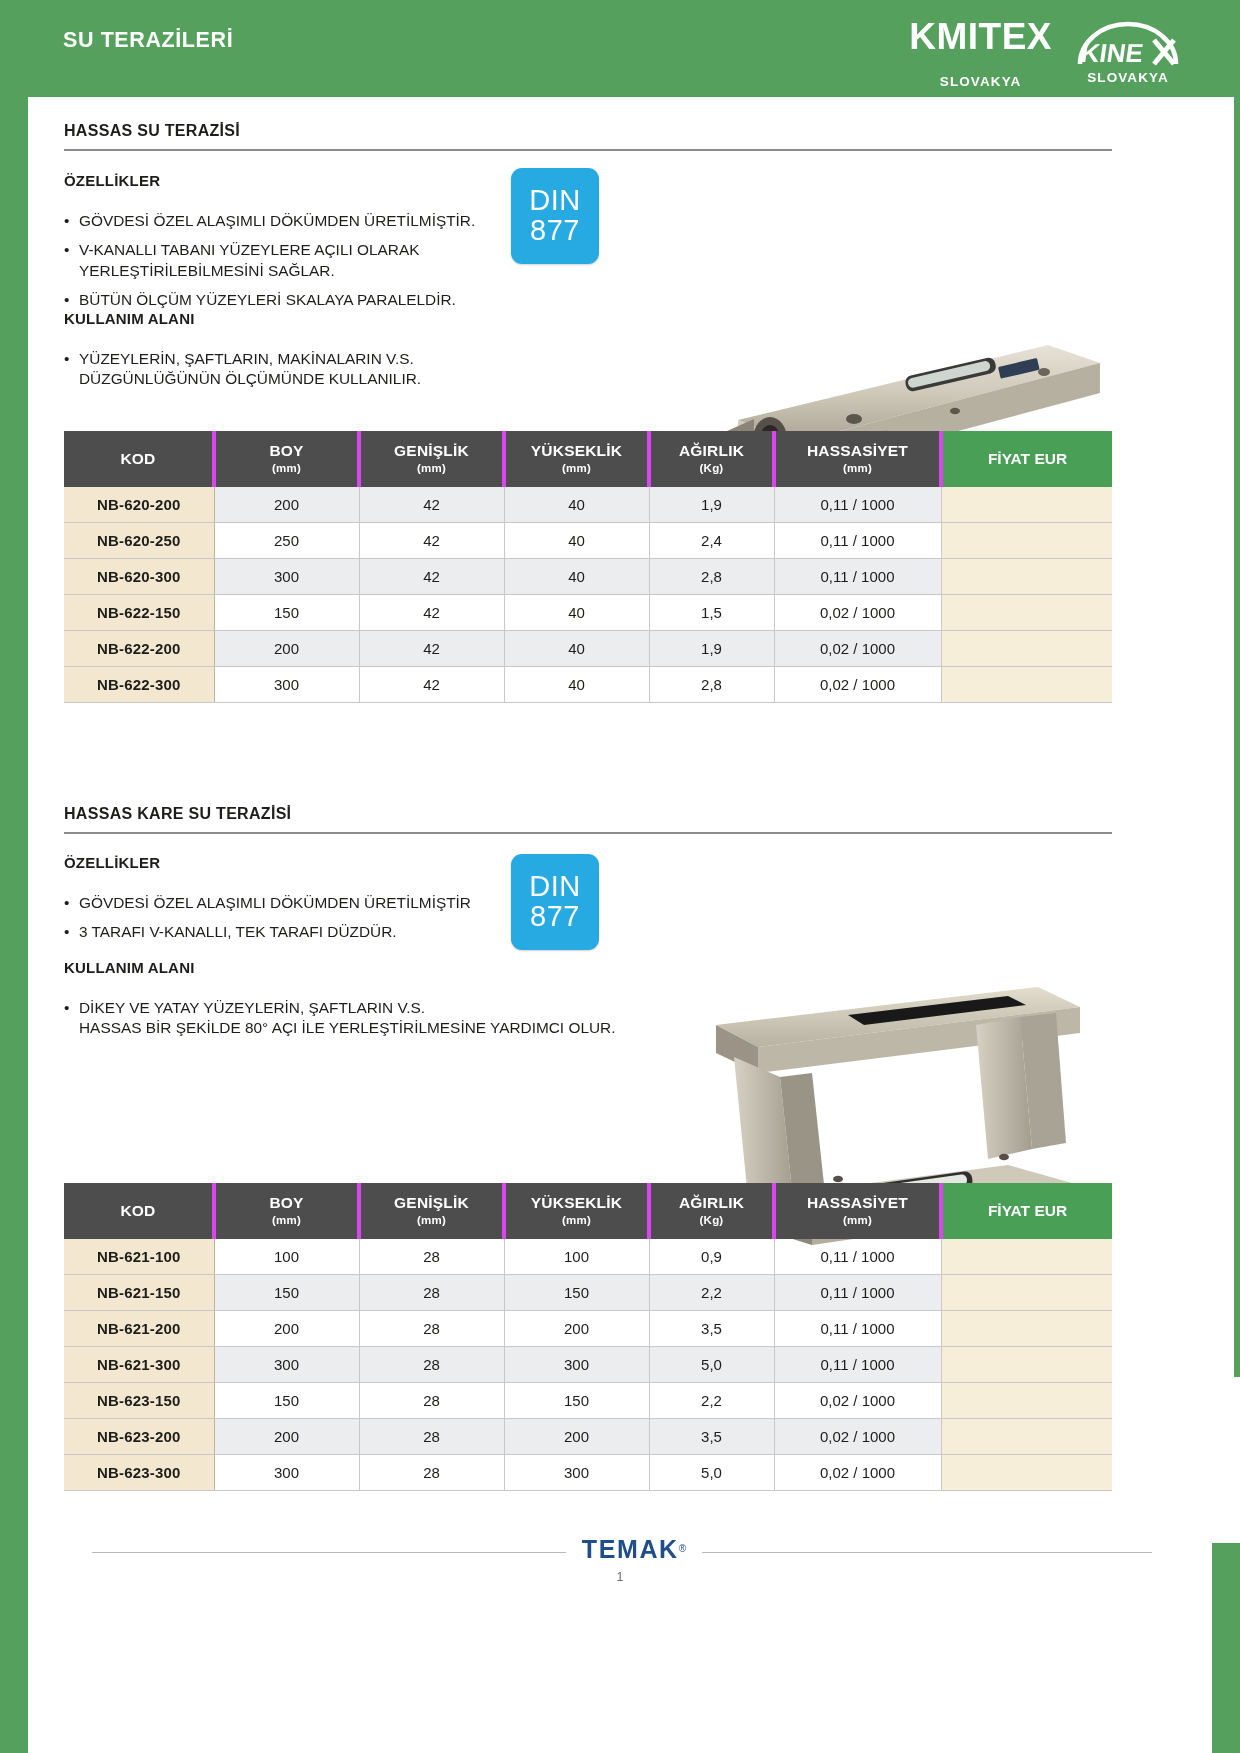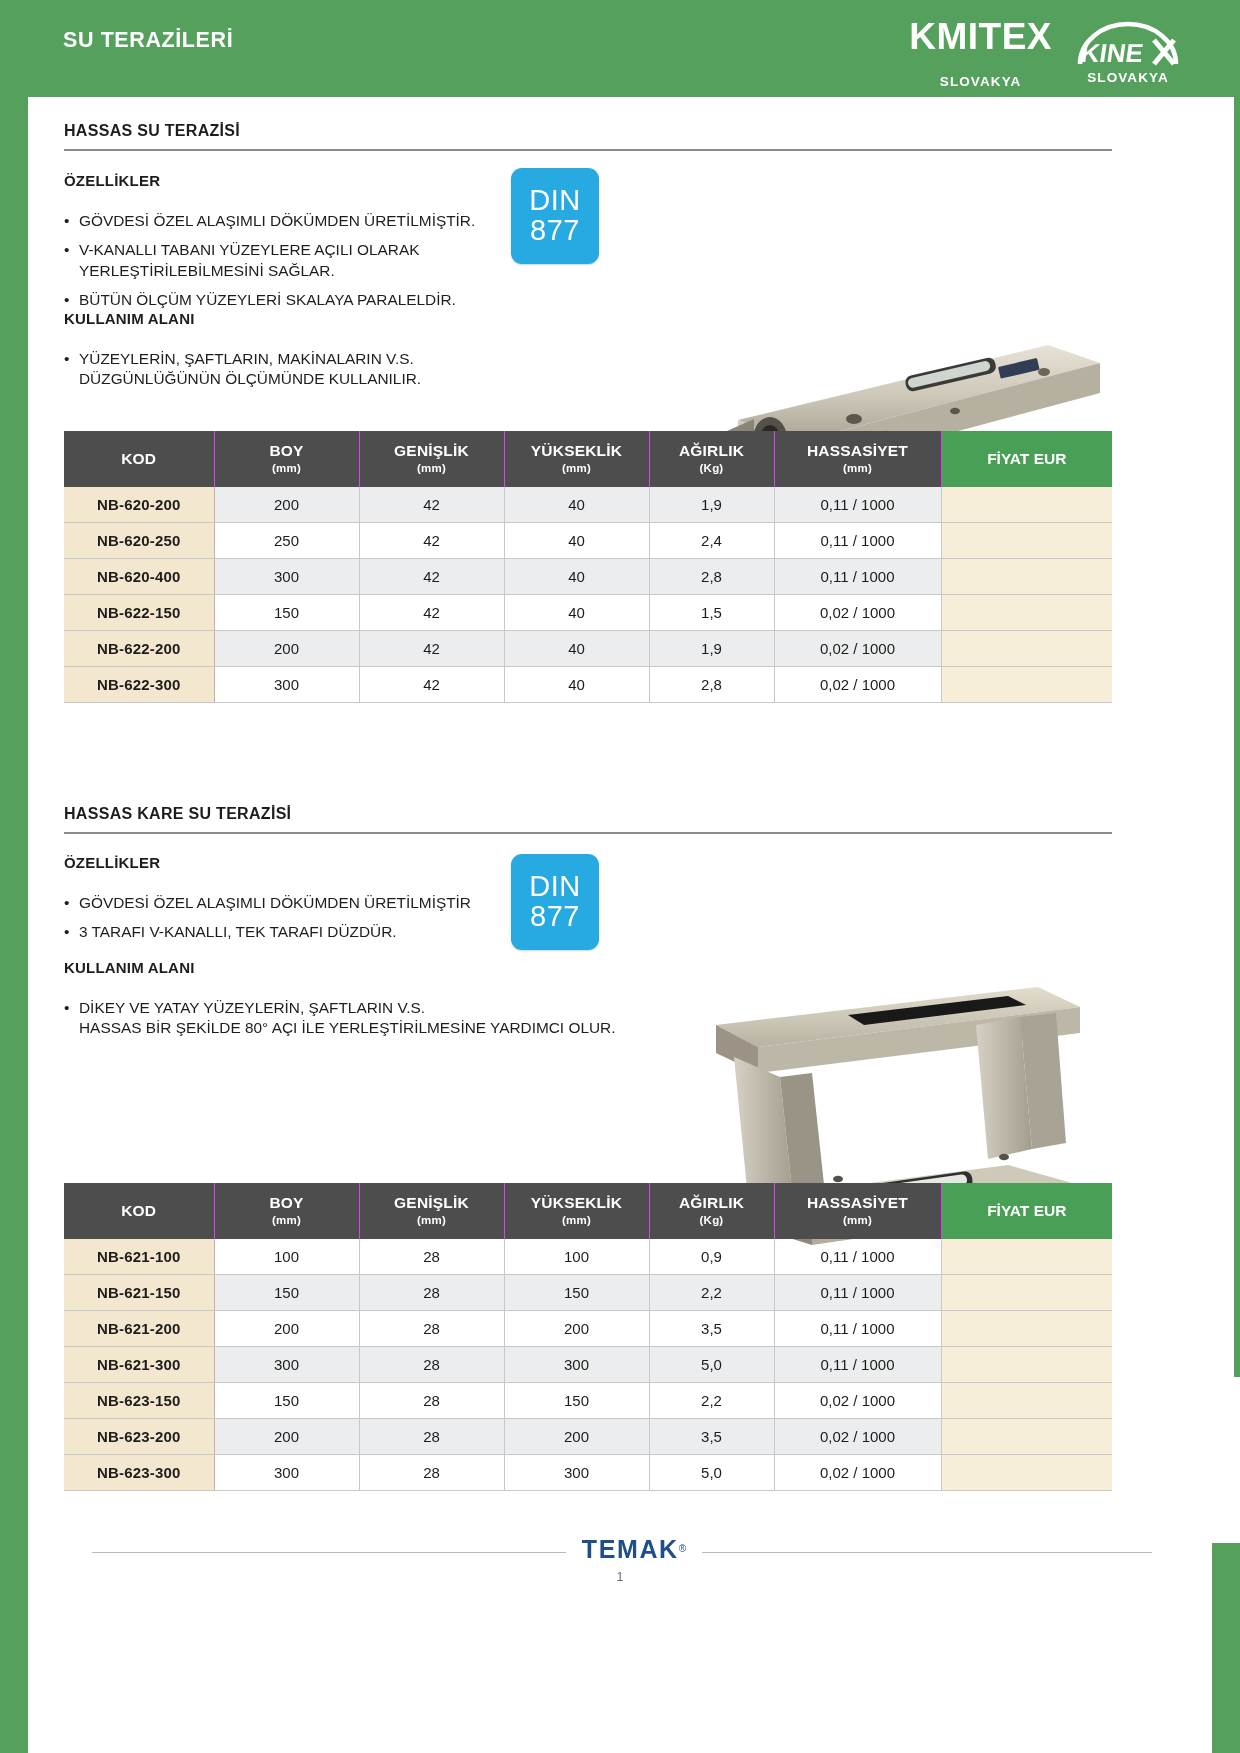--- a/index.html
+++ b/index.html
@@ -160,21 +160,21 @@
     width: 1048px;
     border-collapse: collapse;
     table-layout: fixed;
     font-size: 15px;
   }
   table.spec th {
     background: #4d4d4d;
     color: #ffffff;
     font-weight: 700;
     padding: 11px 4px 12px;
-    border-right: 1px solid #d946ef;
+    border-right: 4px solid #d946ef;
     line-height: 1.12;
     vertical-align: middle;
   }
   table.spec th .unit {
     display: block;
     font-size: 11.5px;
     font-weight: 700;
     margin-top: 3px;
   }
   table.spec th.th-main { font-size: 15.5px; letter-spacing: .2px; }
@@ -417,21 +417,21 @@
           <tr>
             <td class="code">NB-620-250</td>
             <td>250</td>
             <td>42</td>
             <td>40</td>
             <td>2,4</td>
             <td>0,11 / 1000</td>
             <td class="price"></td>
           </tr>
           <tr class="alt">
-            <td class="code">NB-620-400</td>
+            <td class="code">NB-620-300</td>
             <td>300</td>
             <td>42</td>
             <td>40</td>
             <td>2,8</td>
             <td>0,11 / 1000</td>
             <td class="price"></td>
           </tr>
           <tr>
             <td class="code">NB-622-150</td>
             <td>150</td>

